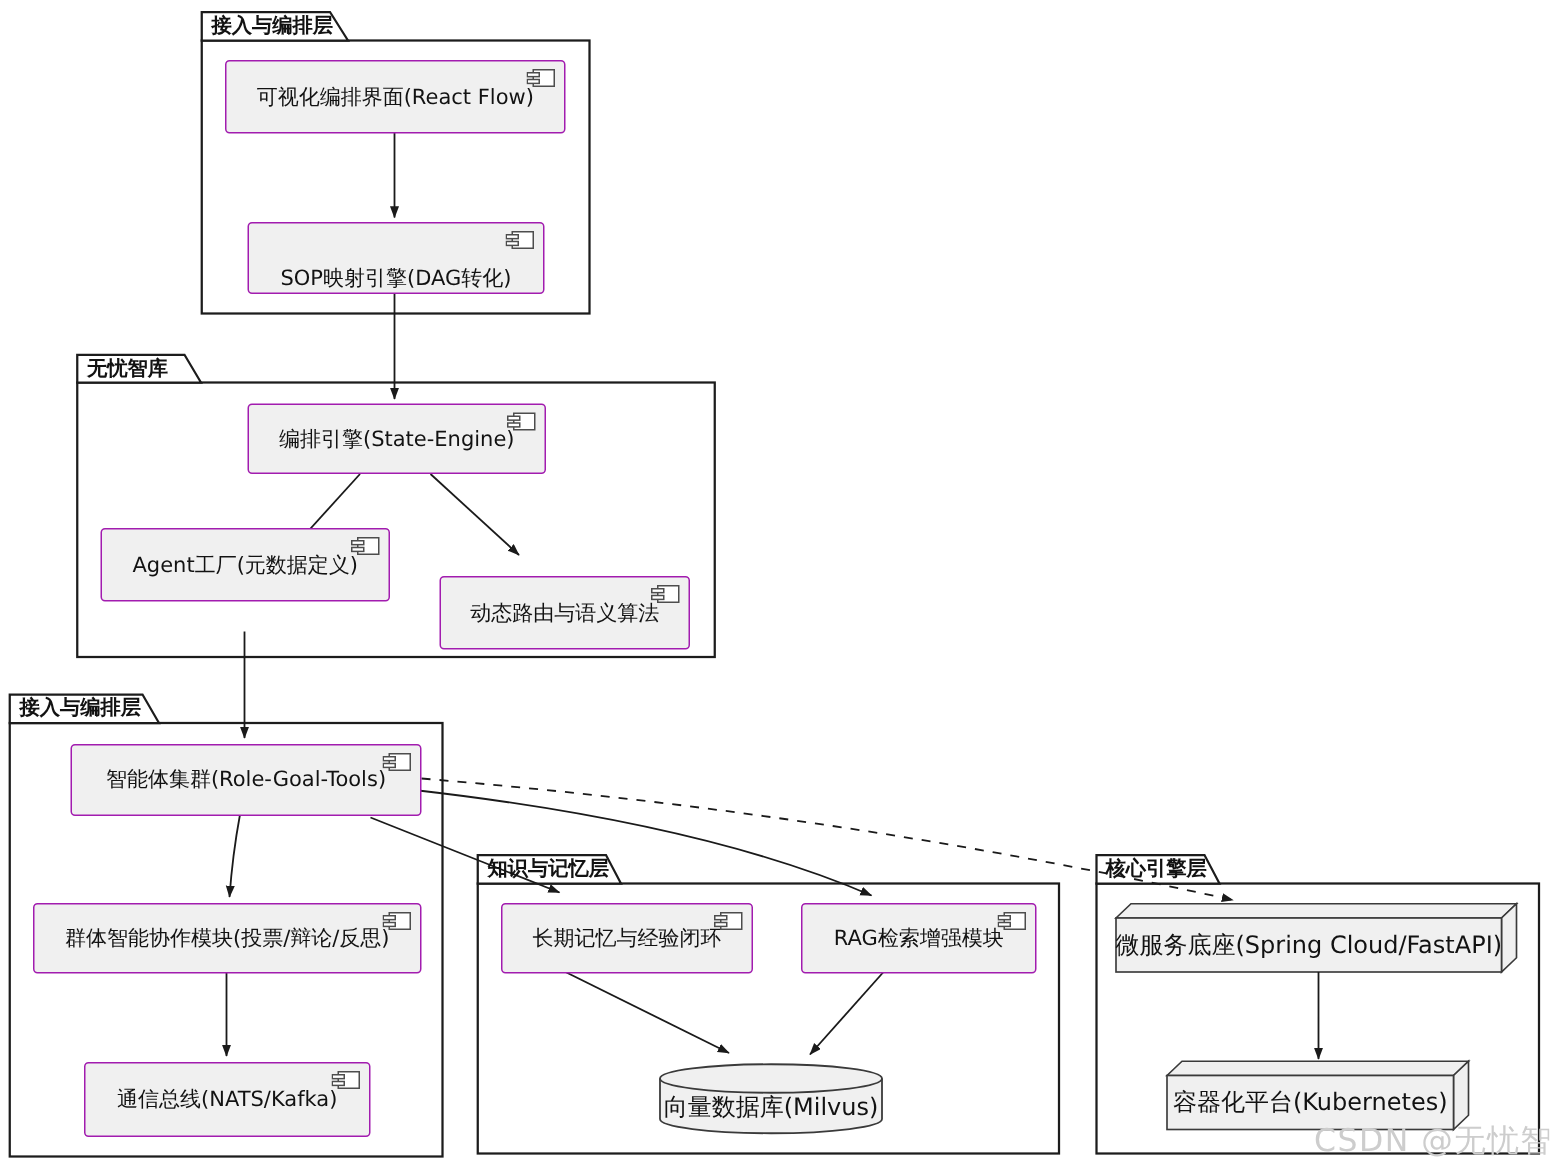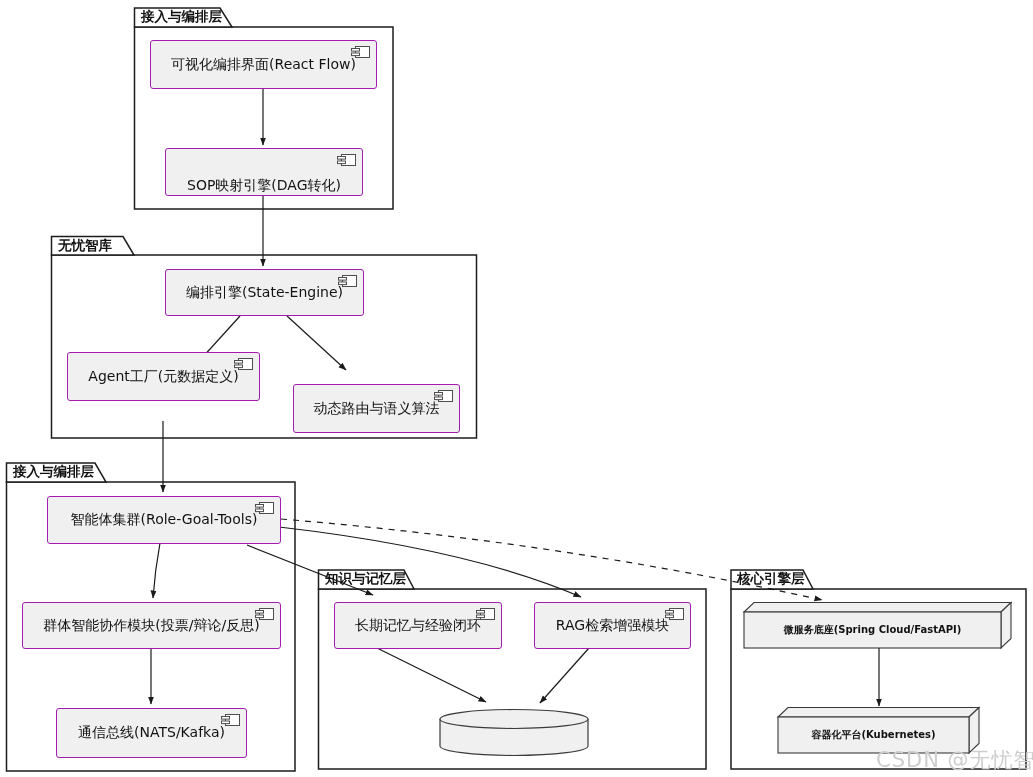--- a/index.html
+++ b/index.html
@@ -12,21 +12,21 @@
     position:absolute;background:#f0f0f0;border:1px solid #a21caf;border-radius:3px;
     display:flex;align-items:center;justify-content:center;font-size:14px;text-align:center;
   }
   .comp-icon{position:absolute;top:4px;right:5px;line-height:0;}
   .pkg-title{
     position:absolute;font-weight:bold;font-size:13.5px;display:flex;align-items:center;
     white-space:nowrap;height:18px;
   }
   .float-label{
     position:absolute;display:flex;align-items:center;justify-content:center;
-    font-size:10px;text-align:center;white-space:nowrap;font-weight:bold;
+    font-size:16px;text-align:center;white-space:nowrap;
   }
   .watermark{
     position:absolute;left:876px;top:746px;font-size:21px;color:#cdcdcd;
     white-space:nowrap;letter-spacing:1px;
   }
 </style>
 </head>
 <body>
 
 <div class="canvas">
@@ -190,19 +190,20 @@
     <span class="comp-icon">
       <svg width="20" height="14" viewBox="0 0 20 14">
           <rect x="4.5" y="1.5" width="14" height="11" fill="#fff" stroke="#4d4d4d"></rect>
           <rect x="0.5" y="3.5" width="8" height="2.6" fill="#fff" stroke="#4d4d4d"></rect>
           <rect x="0.5" y="8" width="8" height="2.6" fill="#fff" stroke="#4d4d4d"></rect>
         </svg>
     </span>
     <span>RAG检索增强模块</span>
   </div>
 
+  <div class="float-label" style="left:440px;top:726px;width:148px;height:24px;">向量数据库(Milvus)</div>
 
   <div class="float-label" style="left:744px;top:612px;width:257px;height:36px;">微服务底座(Spring Cloud/FastAPI)</div>
   <div class="float-label" style="left:778px;top:717px;width:191px;height:36px;">容器化平台(Kubernetes)</div>
 
   <div class="watermark">CSDN @无忧智库</div>
 
 </div>
 
 </body></html>

